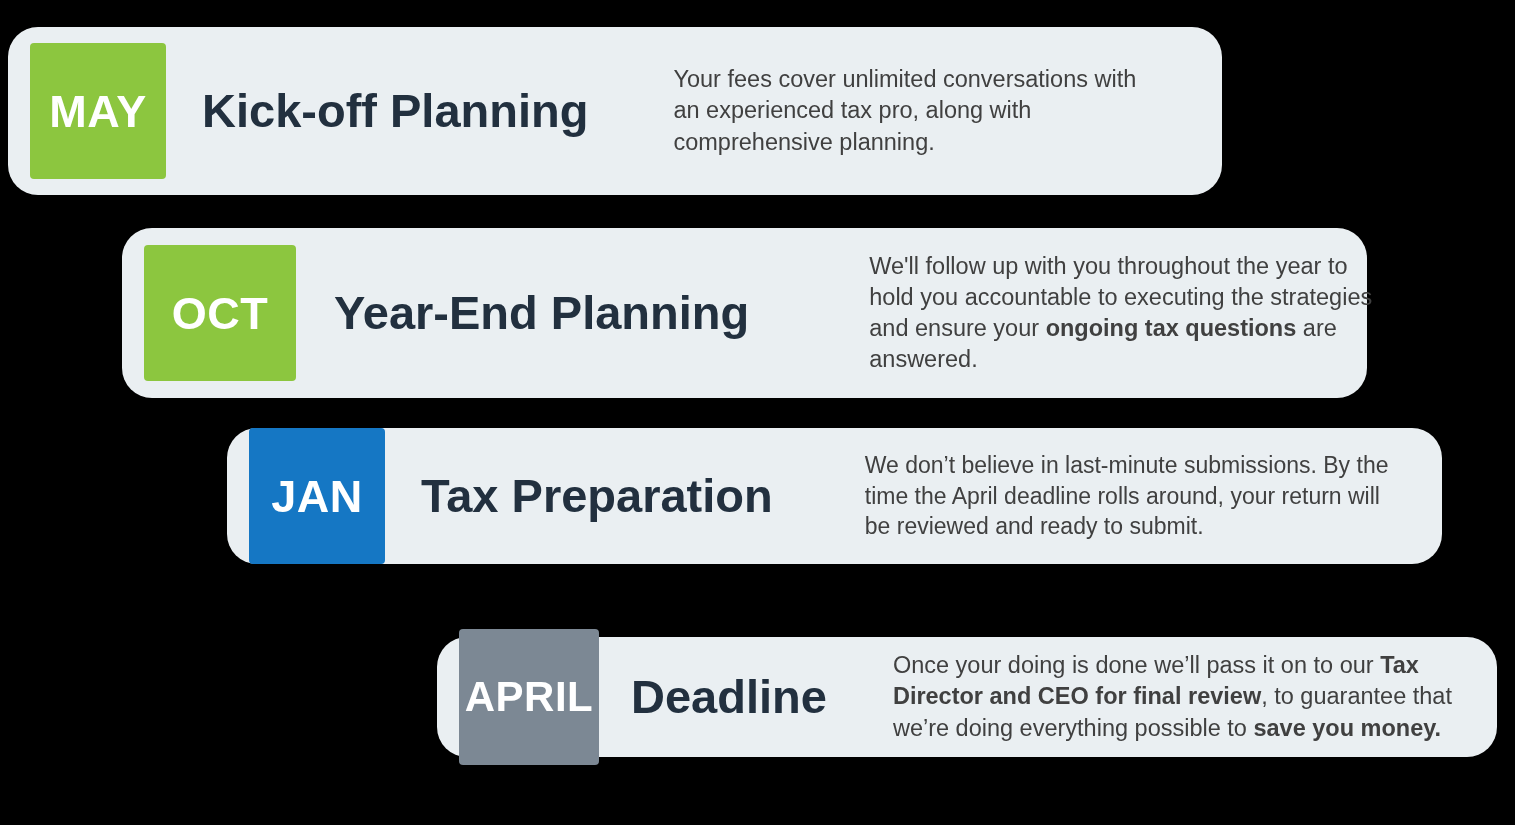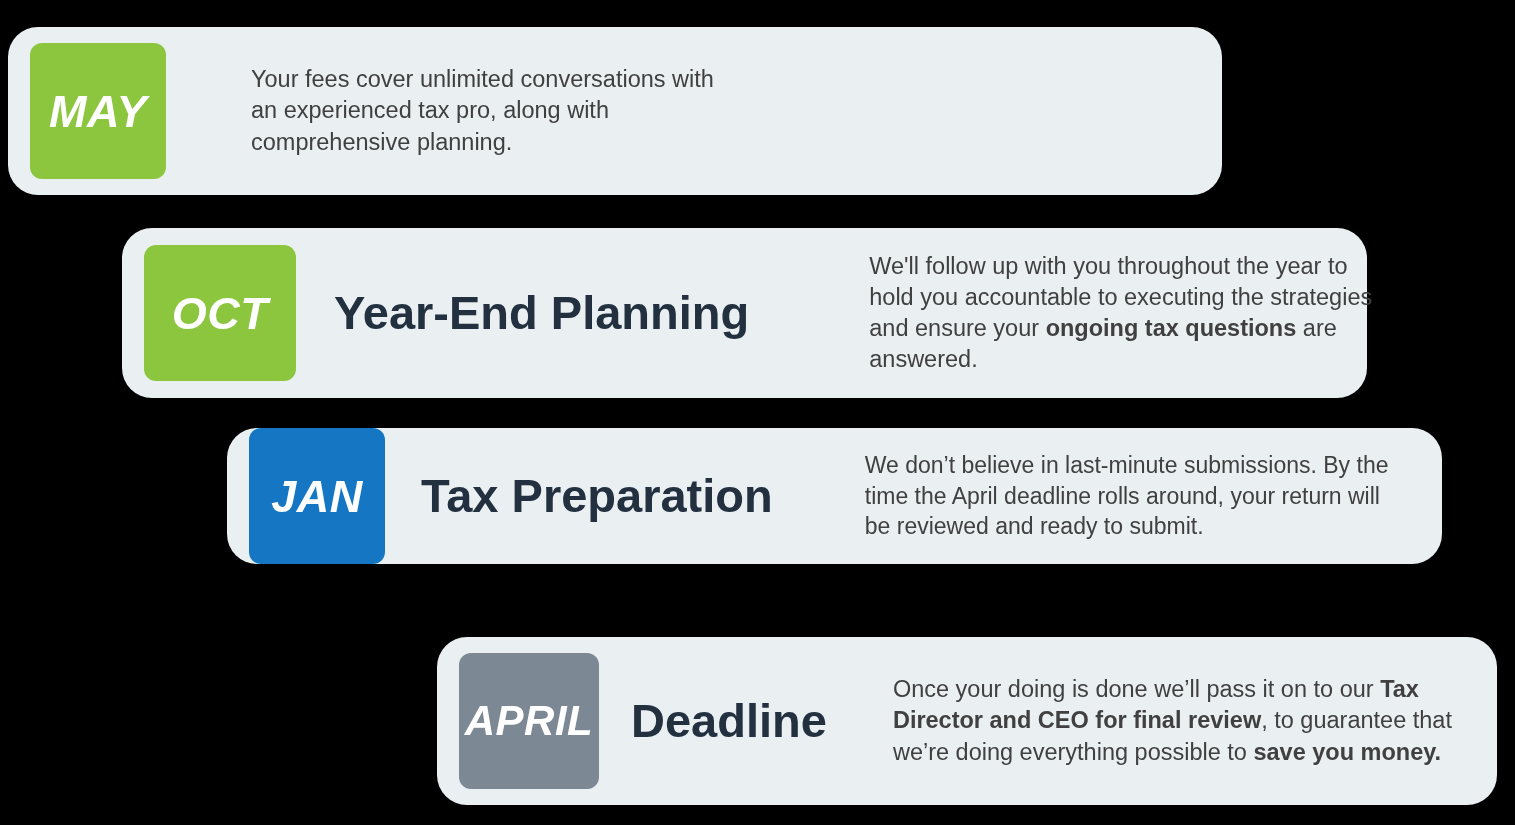--- a/index.html
+++ b/index.html
@@ -18,28 +18,27 @@
     border-radius:30px;
     display:flex;
     align-items:center;
   }
 
   .badge {
     flex:0 0 auto;
     display:flex;
     align-items:center;
     justify-content:center;
-    border-radius:12px;
+    border-radius:4px;
     color:#FFFFFF;
     font-weight:700;
     letter-spacing:0.5px;
     line-height:1;
     text-align:center;
     font-family:"Liberation Sans", sans-serif;
-    font-style:italic;
   }
 
   .title {
     flex:0 0 auto;
     color:#22303F;
     font-weight:700;
     line-height:1.05;
     white-space:nowrap;
     font-family:"Liberation Sans", sans-serif;
   }
@@ -65,32 +64,33 @@
   #card-2 .title { font-size:47px; margin-left:38px; }
   #card-2 .desc  { font-size:23.5px; width:505px; margin-left:120px; }
 
   
   #card-3 { left:227px; top:428px; width:1215px; height:136px; }
   #card-3 .badge { width:136px; height:136px; font-size:45px; margin-left:22px; }
   #card-3 .title { font-size:47px; margin-left:36px; }
   #card-3 .desc  { font-size:23px; width:528px; margin-left:92px; }
 
   
-  #card-4 { left:437px; top:637px; width:1060px; height:168px; }
+  #card-4 { left:437px; top:637px; width:1060px; height:120px; }
   #card-4 .badge { width:140px; height:136px; font-size:42px; margin-left:22px; }
   #card-4 .title { font-size:47px; margin-left:32px; }
   #card-4 .desc  { font-size:23.5px; width:568px; margin-left:66px; }
 </style>
 </head>
 <body>
 
 <div id="stage">
 
   <div class="card" id="card-1">
     <div class="badge" style="background: rgb(140, 198, 63);">MAY</div>
+    <div class="title">Kick-off Planning</div>
     <div class="desc"><span>Your fees cover unlimited conversations with an experienced tax pro, along with comprehensive planning.</span></div>
   </div>
 
   <div class="card" id="card-2">
     <div class="badge" style="background: rgb(140, 198, 63);">OCT</div>
     <div class="title">Year-End Planning</div>
     <div class="desc"><span>We'll follow up with you throughout the year to hold you accountable to executing the strategies and ensure your </span><b>ongoing tax questions</b><span> are answered.</span></div>
   </div>
 
   <div class="card" id="card-3">

